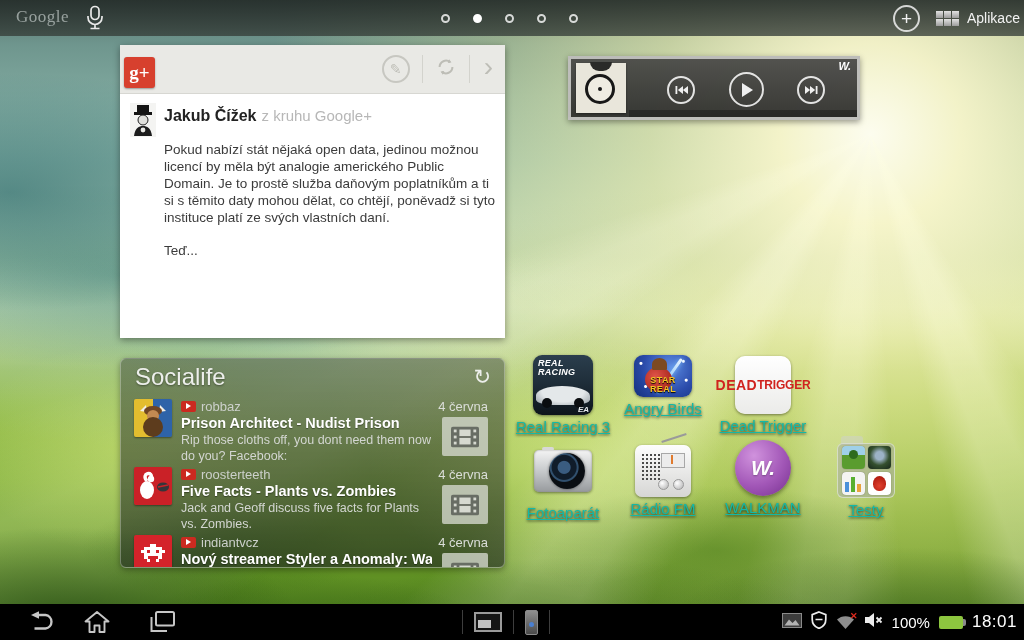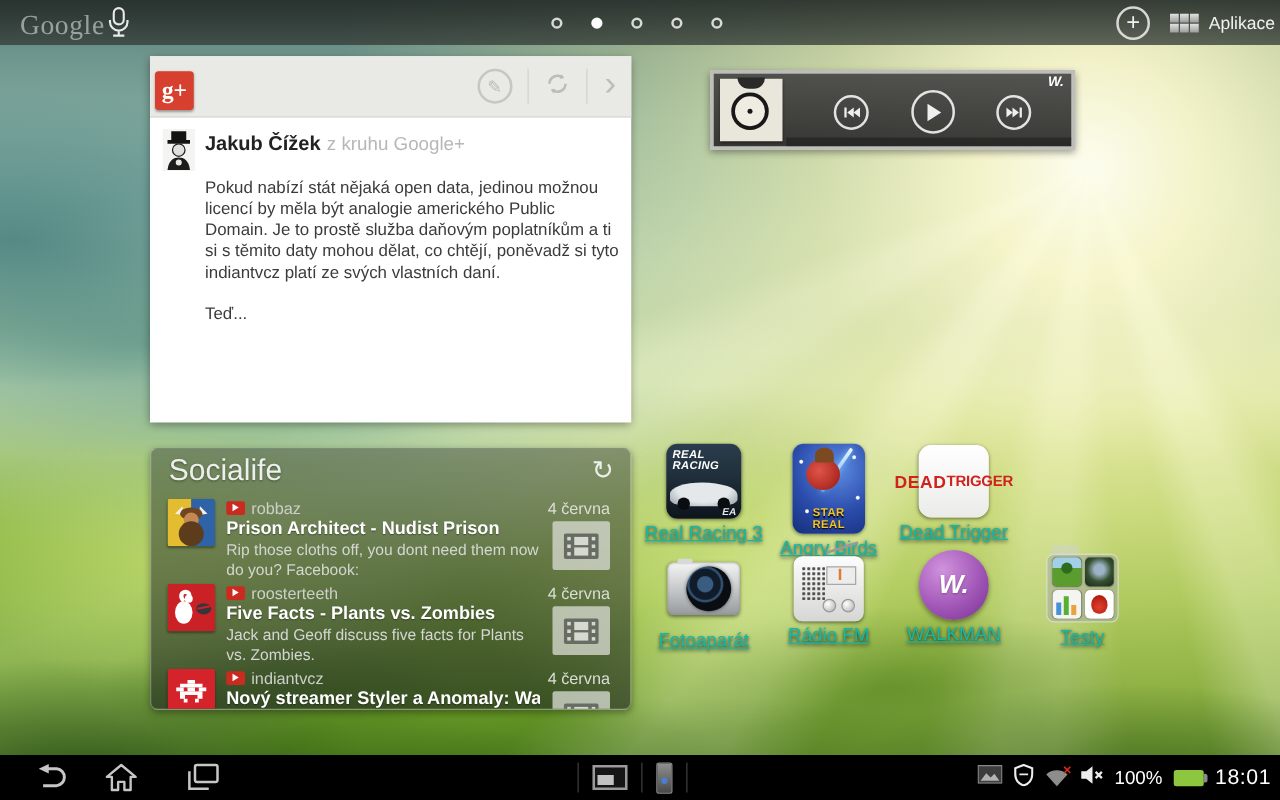--- a/index.html
+++ b/index.html
@@ -29,21 +29,21 @@
       radial-gradient(ellipse 330px 130px at 6% 97%, rgba(32,72,12,.8), transparent 72%),
       radial-gradient(ellipse 280px 110px at 30% 102%, rgba(42,88,15,.65), transparent 72%),
       radial-gradient(ellipse 420px 150px at 56% 104%, rgba(56,102,20,.6), transparent 72%),
       radial-gradient(ellipse 330px 120px at 88% 99%, rgba(46,92,18,.65), transparent 72%),
       radial-gradient(ellipse 260px 90px at 70% 86%, rgba(70,120,26,.5), transparent 72%),
       radial-gradient(ellipse 200px 70px at 22% 86%, rgba(64,112,24,.55), transparent 72%);}
   
   #topbar{position:absolute;top:0;left:0;right:0;height:36px;z-index:30;
     background:linear-gradient(180deg, rgba(36,44,41,.9), rgba(54,62,57,.78));}
   .google-logo{position:absolute;left:16px;top:7px;font-family:"Liberation Serif",serif;
-    font-size:22px;color:rgba(232,238,236,.55);letter-spacing:.5px;}
+    font-size:17px;color:rgba(232,238,236,.55);letter-spacing:.5px;}
   .mic{position:absolute;left:86px;top:5px;}
   .dots{position:absolute;left:441px;top:0;height:36px;display:flex;align-items:center;gap:23px;}
   .dot{width:9px;height:9px;border:2px solid rgba(255,255,255,.8);border-radius:50%;
     box-sizing:border-box;}
   .dot.active{background:#fff;border-color:#fff;}
   .plus-btn{position:absolute;left:893px;top:5px;width:27px;height:27px;box-sizing:border-box;
     border:2px solid rgba(240,240,240,.85);border-radius:50%;color:#f0f0f0;display:flex;
     align-items:center;justify-content:center;font-size:19px;line-height:1;font-weight:400;}
   .apps-btn{position:absolute;left:936px;top:0;height:36px;display:flex;align-items:center;
     gap:8px;color:#f2f2f2;font-size:14px;}
@@ -127,21 +127,21 @@
     box-shadow:0 1px 3px rgba(0,0,0,.45);}
   .rr3-banner{position:absolute;top:4px;left:5px;font-size:9px;font-weight:bold;font-style:italic;
     color:#fff;line-height:9px;letter-spacing:.3px;}
   .rr3-car{position:absolute;bottom:10px;left:3px;width:54px;height:19px;border-radius:48% 52% 30% 30%;
     background:radial-gradient(ellipse at 50% 25%, #e4e8ea 0 55%, #8e979e 100%);}
   .rr3-car::before,.rr3-car::after{content:"";position:absolute;bottom:-3px;width:10px;height:10px;
     border-radius:50%;background:#0a0d10;}
   .rr3-car::before{left:6px;} .rr3-car::after{right:6px;}
   .rr3-ea{position:absolute;right:4px;bottom:1px;color:#e3e7ea;font-size:8px;font-weight:bold;
     font-style:italic;text-align:center;}
-  .ic-angry{width:58px;height:72px;border-radius:9px;position:relative;overflow:hidden;
+  .ic-angry{width:58px;height:42px;border-radius:9px;position:relative;overflow:hidden;
     background:radial-gradient(circle at 62% 28%, #5d8ce2 0%, #2b4cab 55%, #142f7c 100%);
     box-shadow:0 1px 3px rgba(0,0,0,.45);}
   .ab-stars{position:absolute;inset:0;background:
     radial-gradient(circle at 12% 20%, #fff 0 1px, transparent 2px),
     radial-gradient(circle at 85% 15%, #fff 0 1px, transparent 2px),
     radial-gradient(circle at 20% 75%, #fff 0 1px, transparent 2px),
     radial-gradient(circle at 90% 60%, #fff 0 1px, transparent 2px);}
   .ab-saber{position:absolute;left:34px;top:0;width:3px;height:42px;border-radius:2px;
     background:linear-gradient(#e8f4ff,#56aef5);transform:rotate(35deg);box-shadow:0 0 5px #7dc2ff;}
   .ab-bird{position:absolute;left:11px;top:12px;width:27px;height:25px;border-radius:50%;
@@ -282,21 +282,21 @@
             <rect x="4" y="9" width="18" height="3" fill="#141414"></rect>
             <circle cx="13" cy="17" r="5" fill="#e0e0dc" stroke="#222" stroke-width="1"></circle>
             <path d="M4 33 C5 25 9 23 13 23 C17 23 21 25 22 33 Z" fill="#1c1c1c"></path>
             <circle cx="13" cy="27" r="2.4" fill="#e8e8e4"></circle>
           </svg>
         </span>
         <div class="gp-author-line">
           <span class="gp-author">Jakub Čížek</span><span class="gp-source">z kruhu Google+</span>
         </div>
       </div>
-      <div class="gp-body">Pokud nabízí stát nějaká open data, jedinou možnou licencí by měla být analogie amerického Public Domain. Je to prostě služba daňovým poplatníkům a ti si s těmito daty mohou dělat, co chtějí, poněvadž si tyto indiantvcz platí ze svých vlastních daní.</div>
+      <div class="gp-body">Pokud nabízí stát nějaká open data, jedinou možnou licencí by měla být analogie amerického Public Domain. Je to prostě služba daňovým poplatníkům a ti si s těmito daty mohou dělat, co chtějí, poněvadž si tyto instituce platí ze svých vlastních daní.</div>
       <div class="gp-more">Teď...</div>
     </div>
   </div>
 
   <div id="walkman">
     <div class="wm-art">
       <span class="notch"></span>
       <span class="vinyl"></span>
     </div>
     <div class="wm-btn wm-prev">

